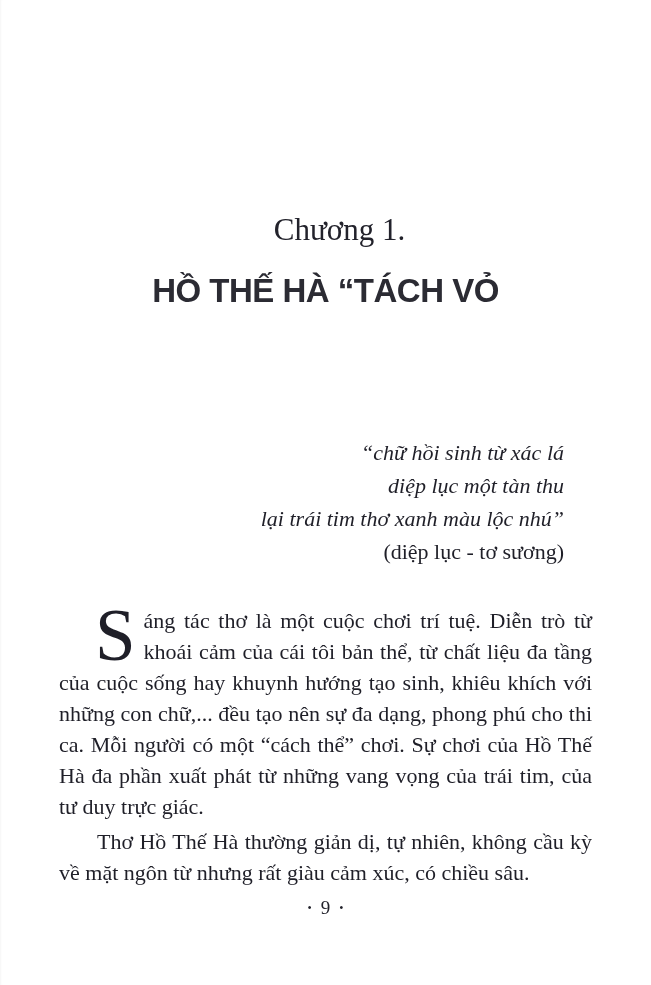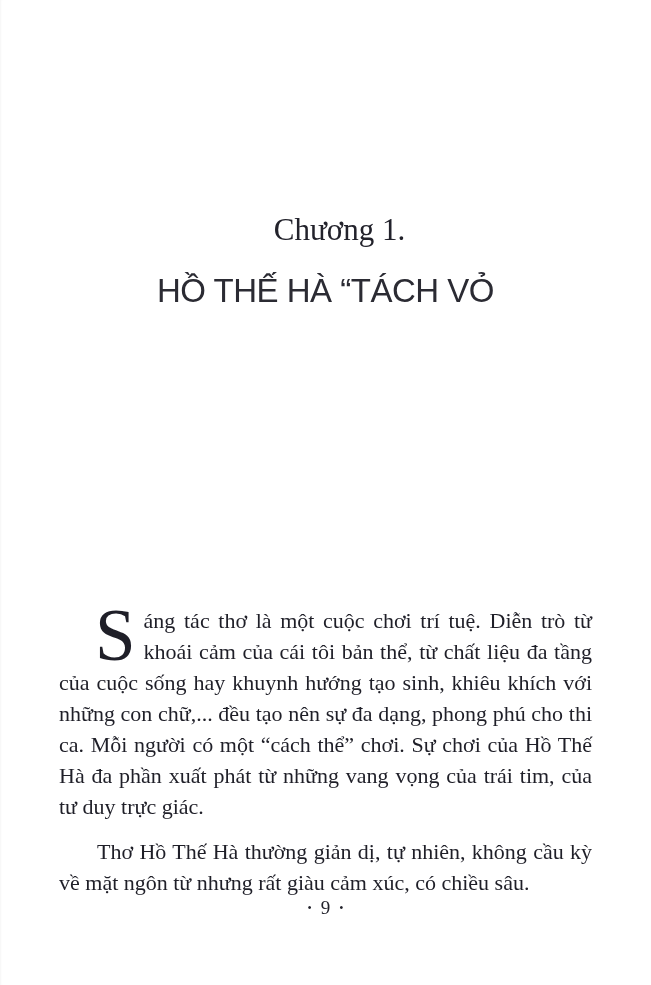--- a/index.html
+++ b/index.html
@@ -28,21 +28,21 @@
     padding-left: 28px;
   }
   .chapter-title {
     position: absolute;
     top: 268px;
     left: 0;
     right: 0;
     margin: 0;
     text-align: center;
     font-family: "Liberation Sans", sans-serif;
-    font-weight: 400;
+    font-weight: 700;
     font-size: 33px;
     line-height: 46px;
     letter-spacing: -0.5px;
     color: #2b2b33;
   }
   .chapter-title .title-line {
     display: block;
   }
   .epigraph {
     position: absolute;
@@ -64,21 +64,21 @@
     width: 533px;
     font-size: 22px;
     line-height: 31px;
     text-align: justify;
     color: #1f1f28;
   }
   .para {
     margin: 0;
   }
   .para.indent {
-    margin-top: 14px;
+    margin-top: 4px;
     text-indent: 38px;
   }
   .dropcap {
     float: left;
     font-size: 73px;
     line-height: 56px;
     padding: 3px 8px 3px 36px;
     color: #1f1f28;
   }
   .page-footer {
@@ -105,20 +105,26 @@
 <body>
 
 <div class="page">
 
   <div class="chapter-label">Chương 1.</div>
 
   <h1 class="chapter-title">
     <span class="title-line">HỒ THẾ HÀ “TÁCH VỎ</span>
   </h1>
 
+  <div class="epigraph">
+    <div class="epigraph-line">“chữ hồi sinh từ xác lá</div>
+    <div class="epigraph-line">diệp lục một tàn thu</div>
+    <div class="epigraph-line">lại trái tim thơ xanh màu lộc nhú”</div>
+    <div class="citation">(diệp lục - tơ sương)</div>
+  </div>
 
   <div class="body-text">
     <p class="para first"><span class="dropcap">S</span><span>áng tác thơ là một cuộc chơi trí tuệ. Diễn trò từ khoái cảm của cái tôi bản thể, từ chất liệu đa tầng của cuộc sống hay khuynh hướng tạo sinh, khiêu khích với những con chữ,... đều tạo nên sự đa dạng, phong phú cho thi ca. Mỗi người có một “cách thể” chơi. Sự chơi của Hồ Thế Hà đa phần xuất phát từ những vang vọng của trái tim, của tư duy trực giác.</span></p>
     <p class="para indent"><span>Thơ Hồ Thế Hà thường giản dị, tự nhiên, không cầu kỳ về mặt ngôn từ nhưng rất giàu cảm xúc, có chiều sâu.</span></p>
   </div>
 
   <div class="page-footer">
     <span class="folio-ornament">•</span>
     <span class="folio-number">9</span>
     <span class="folio-ornament">•</span>

